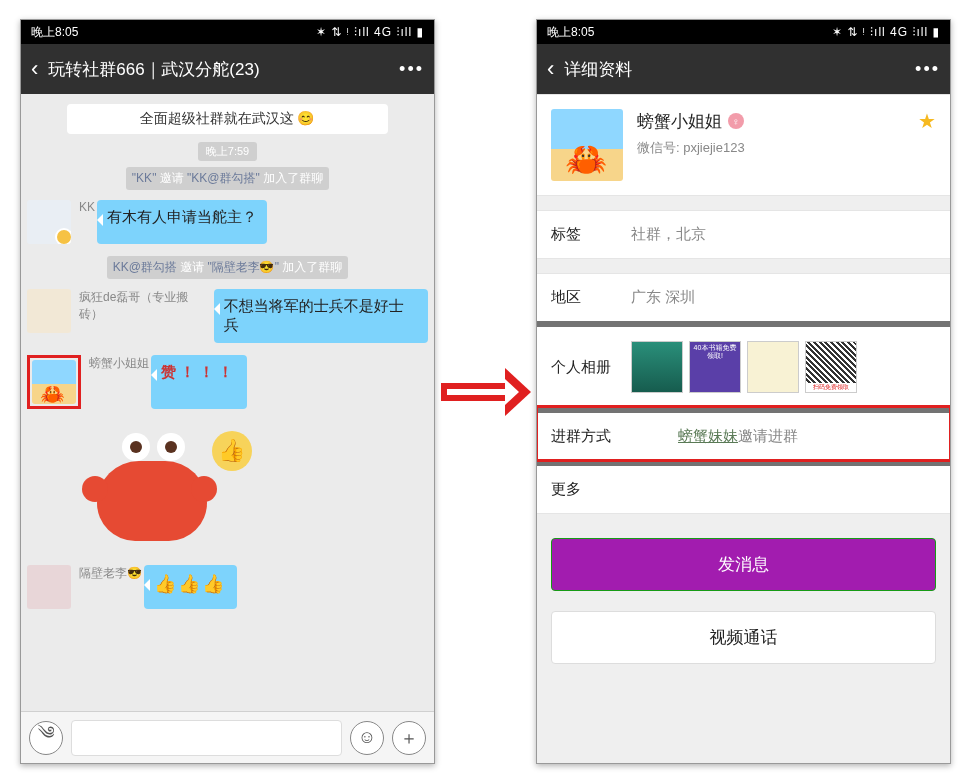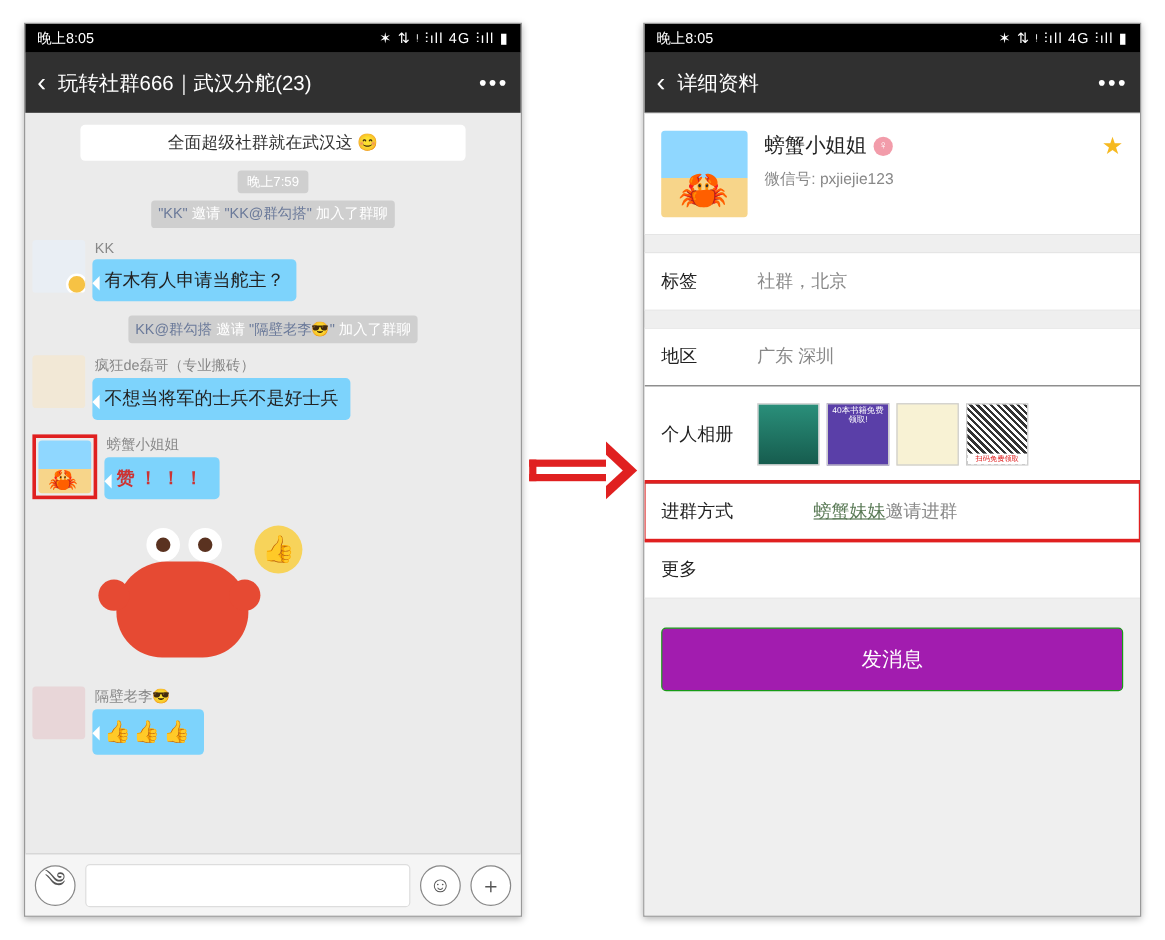--- a/index.html
+++ b/index.html
@@ -92,21 +92,21 @@
     display: flex; align-items: center; justify-content: center;
     font-size: 20px;
     overflow: hidden;
   }
   .avatar.kk { background:#e9eef4; position:relative;}
   .avatar.kk::after{content:"";position:absolute;right:-2px;bottom:-2px;width:14px;height:14px;border-radius:50%;background:#f6c244;border:2px solid #fff;}
   .avatar.lei { background:#f2e8d6;}
   .avatar.lao { background:#e8d6d8;}
   .avatar.crab { background: linear-gradient(#8fd7ff 55%, #f7d58a 55%); position: relative; }
   .avatar.crab::after { content:"🦀"; position:absolute; bottom:-2px; left:8px; font-size:20px; }
-  .msgcol { display: flex; flex-direction: column; gap: 2px; }
+  .msgcol { display: flex; flex-direction: row; gap: 2px; }
   .sender { font-size: 12px; color: #888; padding-left: 2px; }
   .bubble {
     background: #7dd3fc;
     border-radius: 4px;
     padding: 8px 10px;
     font-size: 15px;
     color: #222;
     width: fit-content;
     max-width: 300px;
     position: relative;
@@ -169,21 +169,21 @@
   .profile-body { flex:1; background:#efefef; overflow:hidden; display:flex; flex-direction:column; padding:0;}
   .card { background:#fff; border-top:1px solid #e5e5e5; border-bottom:1px solid #e5e5e5; margin-bottom:14px; }
   .top-card { padding:14px 14px; display:flex; gap:14px; }
   .big-avatar { width:72px;height:72px;border-radius:3px; background: linear-gradient(#8fd7ff 55%, #f7d58a 55%); position: relative; }
   .big-avatar::after { content:"🦀"; position:absolute; bottom:2px; left:14px; font-size:34px; }
   .top-card .info { flex:1; display:flex; flex-direction:column; gap:6px; }
   .nick-row { display:flex; align-items:center; gap:6px; font-size:17px; color:#222; }
   .gender { width:16px;height:16px;border-radius:50%;background:#f29caa;display:inline-flex;align-items:center;justify-content:center;color:#fff;font-size:10px;}
   .star { color:#f6b920; font-size:20px; margin-left:auto; }
   .wxid { font-size:13px; color:#888; }
-  .row { display:flex; align-items:center; padding:14px 14px; font-size:15px; border-top:1px solid #737373; }
+  .row { display:flex; align-items:center; padding:14px 14px; font-size:15px; border-top:6px solid #737373; }
   .row:first-child { border-top:none; }
   .row .label { width:80px; color:#222; }
   .row .value { color:#888; flex:1; }
   .album-row .thumbs { display:flex; gap:6px; flex:1; }
   .album-row .thumb-img { width:52px; height:52px; background:#ddd; border:1px solid #ccc; position:relative; overflow:hidden; }
   .thumb-img.t1{background:linear-gradient(#2a8f7a,#165c4e);}
   .thumb-img.t2{background:#5a3fa8;}
   .thumb-img.t2::before{content:"40本书籍免费领取!";position:absolute;left:2px;right:2px;top:2px;font-size:7px;color:#fff;text-align:center;line-height:1.1;}
   .thumb-img.t3{background:#f8f2d4;}
   .thumb-img.t4{background:repeating-linear-gradient(45deg,#333 0 2px,#fff 2px 4px);}
@@ -360,14 +360,15 @@
         <span class="value">
           <span class="inviter">螃蟹妹妹</span><span>邀请进群</span>
         </span>
       </div>
       <div class="row">
         <span class="label">更多</span>
       </div>
     </div>
 
     <div class="btn primary">发消息</div>
+    <div class="btn">视频通话</div>
   </div>
 </div>
 
 </body></html>

